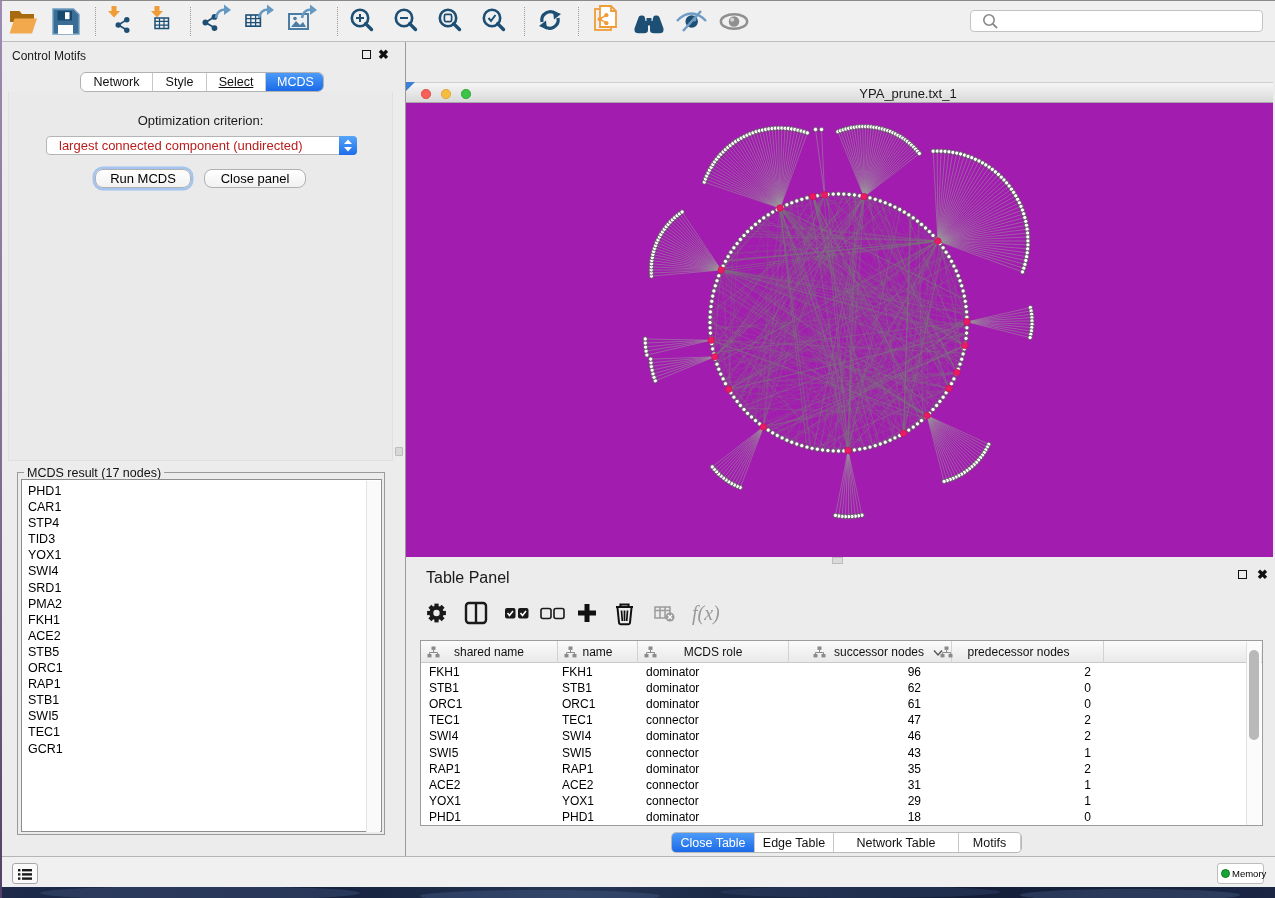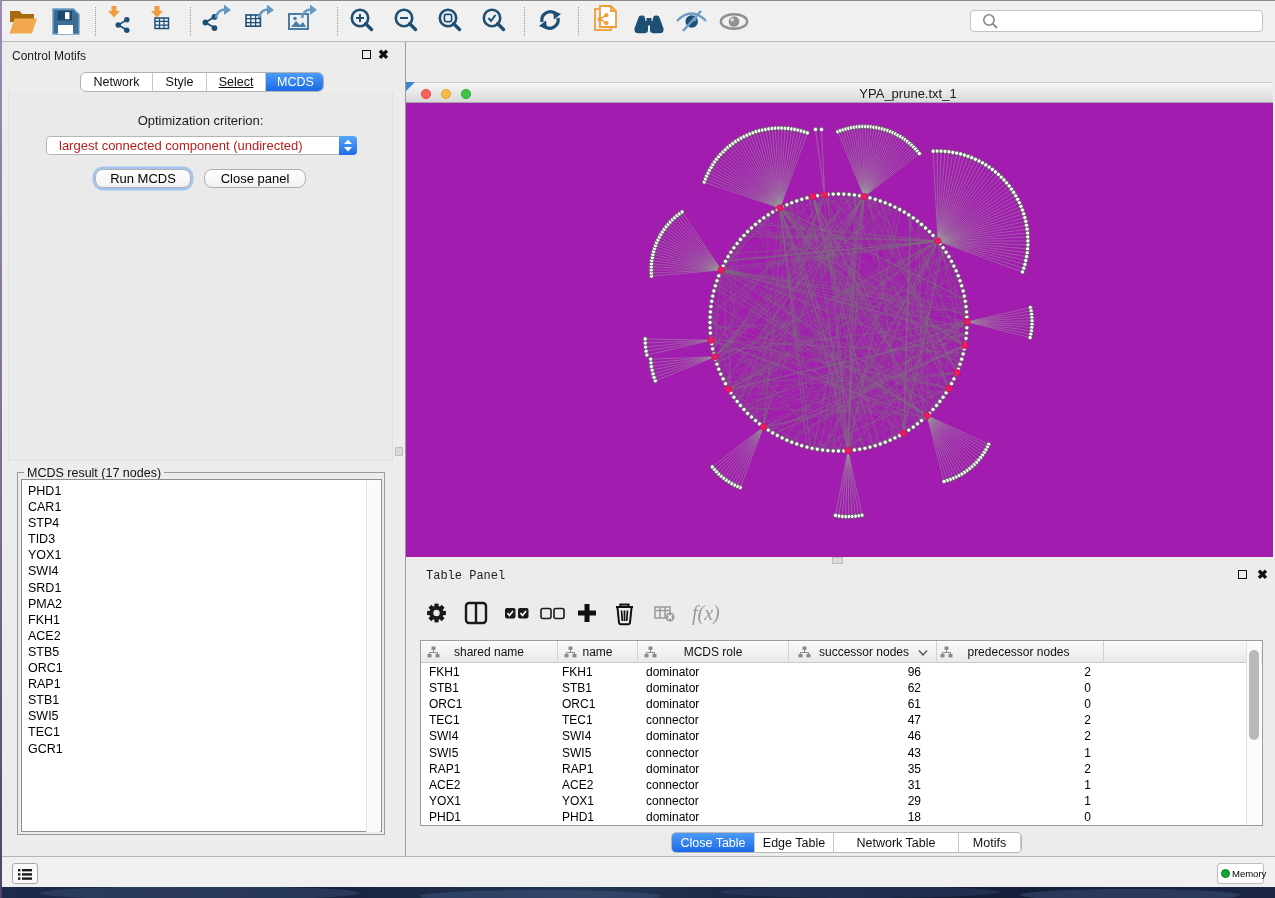--- a/index.html
+++ b/index.html
@@ -66,21 +66,21 @@
 #nettitle .t { position:absolute; left:0; top:3px; width:1004px; text-align:center;
   font-size:13px; color:#1a1a1a; }
 .light { position:absolute; top:6px; width:9.5px; height:9.5px; border-radius:50%; }
 
 #hsplit { position:absolute; left:406px; top:557px; width:867px; height:8px; background:#ececec; }
 #hsplit .h { position:absolute; left:426px; top:0px; width:11px; height:7px;
   background:#dadada; border:1px solid #bdbdbd; }
 
 #tablepanel { position:absolute; left:406px; top:565px; width:867px; height:292px;
   background:#ececec; }
-#tp-title { position:absolute; left:20px; top:4px; font-size:12px; color:#1a1a1a;font-family:Liberation Mono, monospace; }
+#tp-title { position:absolute; left:20px; top:4px; font-size:16px; color:#1a1a1a; }
 #tp-toolbar { position:absolute; left:14px; top:22px; width:839px; height:46px; }
 #tbl { position:absolute; left:14px; top:75px; width:843px; height:186px;
   background:#fff; border:1px solid #9c9c9c; }
 #tbl-head { position:absolute; left:0; top:0; width:841px; height:22px;
   background:linear-gradient(#fbfbfb,#e9e9e9); border-bottom:1px solid #c9c9c9;
   font-size:12px; color:#111; }
 .hcell { position:absolute; top:0; height:22px; border-right:1px solid #d2d2d2;
   display:flex; align-items:center; justify-content:center; }
 .hcell .hico { position:absolute; left:6px; top:5px; }
 #tbl-body { position:absolute; left:0; top:23px; width:841px; height:161px;
@@ -1348,21 +1348,21 @@
               <span class="hico"><svg width="13" height="12">
                   <g fill="#8a8a8a">
                     <rect x="4.5" y="0.5" width="4" height="3.4"></rect>
                     <path d="M6.5,3.9 v2.6 M2.5,9 v-2.5 h8 v2.5" stroke="#8a8a8a" stroke-width="1" fill="none"></path>
                     <rect x="0.5" y="8" width="4" height="3.4"></rect>
                     <rect x="8.5" y="8" width="4" height="3.4"></rect>
                   </g>
                 </svg></span>
               <span>MCDS role</span>
             </div>
-            <div class="hcell" style="left:371px;width:145px;">
+            <div class="hcell" style="left:386px;width:145px;">
               <span class="hico"><svg width="13" height="12">
                   <g fill="#8a8a8a">
                     <rect x="4.5" y="0.5" width="4" height="3.4"></rect>
                     <path d="M6.5,3.9 v2.6 M2.5,9 v-2.5 h8 v2.5" stroke="#8a8a8a" stroke-width="1" fill="none"></path>
                     <rect x="0.5" y="8" width="4" height="3.4"></rect>
                     <rect x="8.5" y="8" width="4" height="3.4"></rect>
                   </g>
                 </svg></span>
               <span>successor nodes</span>
               <svg width="10" height="8" style="position:absolute;right:8px;top:8px">

